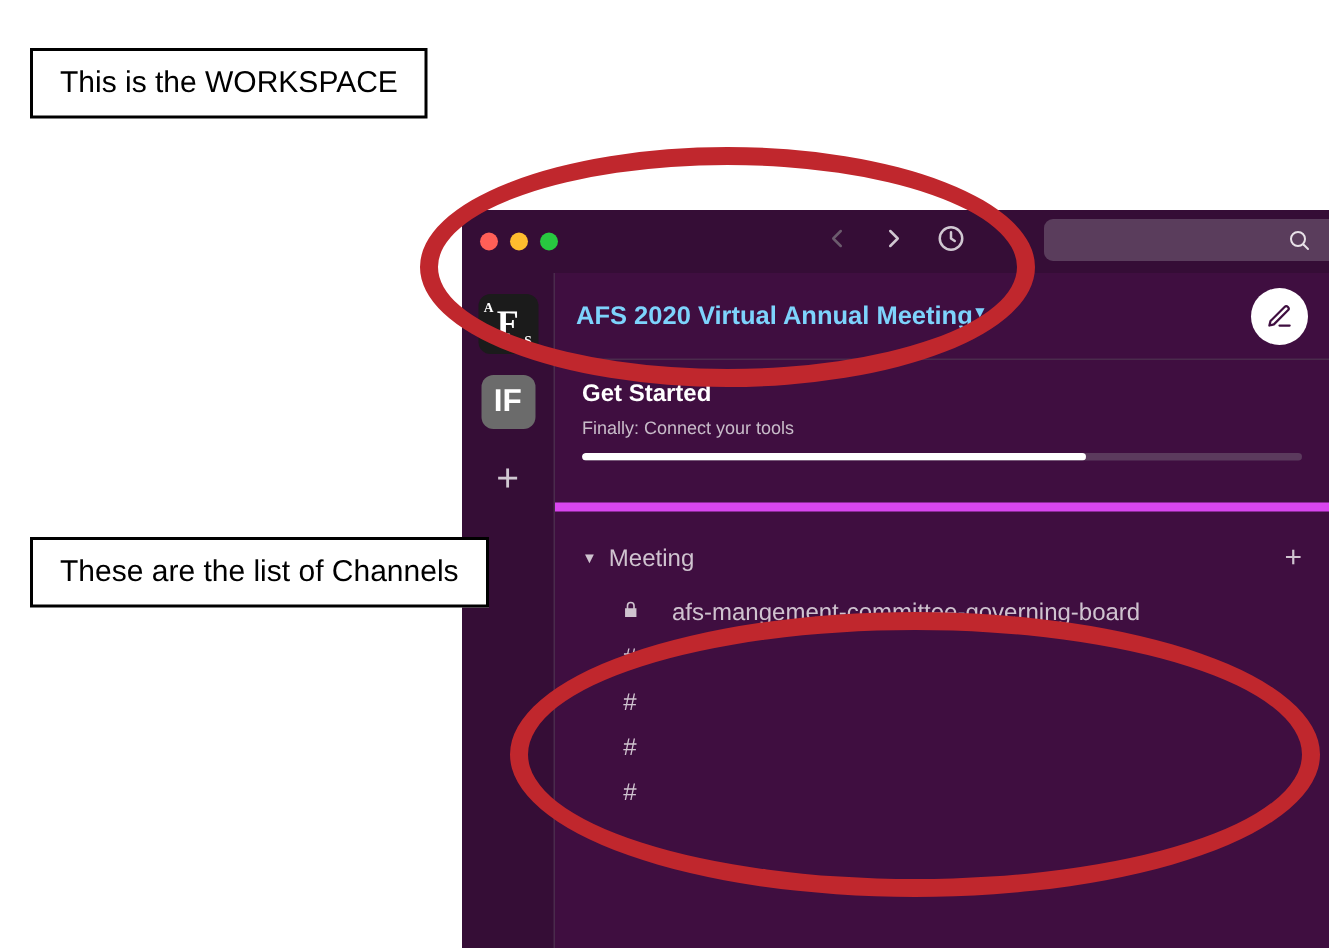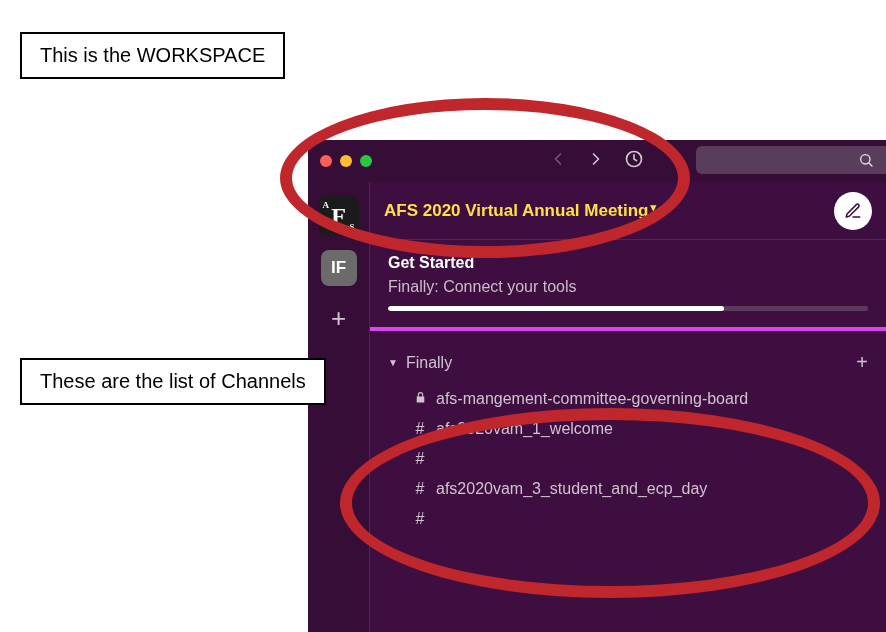--- a/index.html
+++ b/index.html
@@ -109,21 +109,21 @@
   .ws-icon .small { font-size:9px; position:absolute; }
   .ws-icon .s-a { left:4px; top:4px; }
   .ws-icon .s-s { right:4px; bottom:4px; }
 
   .if-badge {
     width: 36px; height:36px;
     border-radius: 8px;
     background: #6b6b6b;
     color: #fff;
     display:flex; align-items:center; justify-content:center;
-    font-size: 17px;
+    font-size: 21px;
     font-weight: 600;
   }
   .plus-btn {
     width:36px; height:36px;
     display:flex; align-items:center; justify-content:center;
     color:#d0c7d1;
     font-size: 26px;
     font-weight: 300;
   }
 
@@ -138,44 +138,44 @@
 
   .ws-header {
     height: 58px;
     border-bottom: 1px solid #4a2b4c;
     display:flex;
     align-items:center;
     justify-content:space-between;
     padding: 0 14px;
   }
   .ws-name {
-    color:#fde047;
+    color:#7dd3fc;
     font-weight:700;
     font-size:17px;
     display:flex;
     align-items:flex-start;
     gap:2px;
   }
   .ws-name .chev { font-size:11px; }
   .compose-btn {
     width:38px; height:38px;
     border-radius:50%;
     background:#fff;
     display:flex; align-items:center; justify-content:center;
   }
 
   .getstarted {
-    padding: 14px 18px 16px 18px;
-    border-bottom: 4px solid #d946ef;
+    padding: 14px 18px 28px 18px;
+    border-bottom: 6px solid #d946ef;
   }
   .getstarted-title {
     color:#fff; font-weight:600; font-size:16px;
   }
   .getstarted-sub {
-    color:#c8bcc9; font-size:16px; margin-top:6px;
+    color:#c8bcc9; font-size:12px; margin-top:6px;
   }
   .progress {
     margin-top:10px;
     height:5px;
     background:#5b3a5d;
     border-radius:3px;
     overflow:hidden;
   }
   .progress-fill {
     height:100%;
@@ -196,21 +196,21 @@
     padding: 4px 4px;
   }
   .section-header-left { display:flex; align-items:center; gap:8px; }
   .section-header .tri { font-size:10px; }
   .section-header .plus { font-size:20px; font-weight:300; }
 
   .channel-list { margin-top:6px; }
   .channel-item {
     display:flex;
     align-items:center;
-    gap:8px;
+    gap:20px;
     padding: 6px 4px 6px 28px;
     font-size:16px;
     color:#cfc3cf;
     white-space:nowrap;
   }
   .channel-item .pre { width:16px; text-align:center; flex-shrink:0; }
 
   
   .ellipse {
     position:absolute;
@@ -303,41 +303,39 @@
         <div class="getstarted-sub">Finally: Connect your tools</div>
         <div class="progress">
           <div class="progress-fill"></div>
         </div>
       </div>
 
       <div class="section">
         <div class="section-header">
           <div class="section-header-left">
             <span class="tri">▼</span>
-            <span>Finally</span>
+            <span>Meeting</span>
           </div>
           <span class="plus">+</span>
         </div>
         <div class="channel-list" id="channel-list">
             <div class="channel-item">
               <span class="pre"><svg width="13" height="13" viewBox="0 0 24 24" fill="#cfc3cf">
                   <path d="M17 10V7a5 5 0 0 0-10 0v3H5v11h14V10h-2zm-8-3a3 3 0 1 1 6 0v3H9V7z"></path>
                 </svg></span>
               <span>afs-mangement-committee-governing-board</span>
             </div>
             <div class="channel-item">
               <span class="pre">#</span>
-              <span>afs2020vam_1_welcome</span>
             </div>
             <div class="channel-item">
               <span class="pre">#</span>
             </div>
             <div class="channel-item">
               <span class="pre">#</span>
-              <span>afs2020vam_3_student_and_ecp_day</span>
             </div>
             <div class="channel-item">
               <span class="pre">#</span>
             </div>
           </div>
       </div>
     </div>
   </div>
 </div>
 

